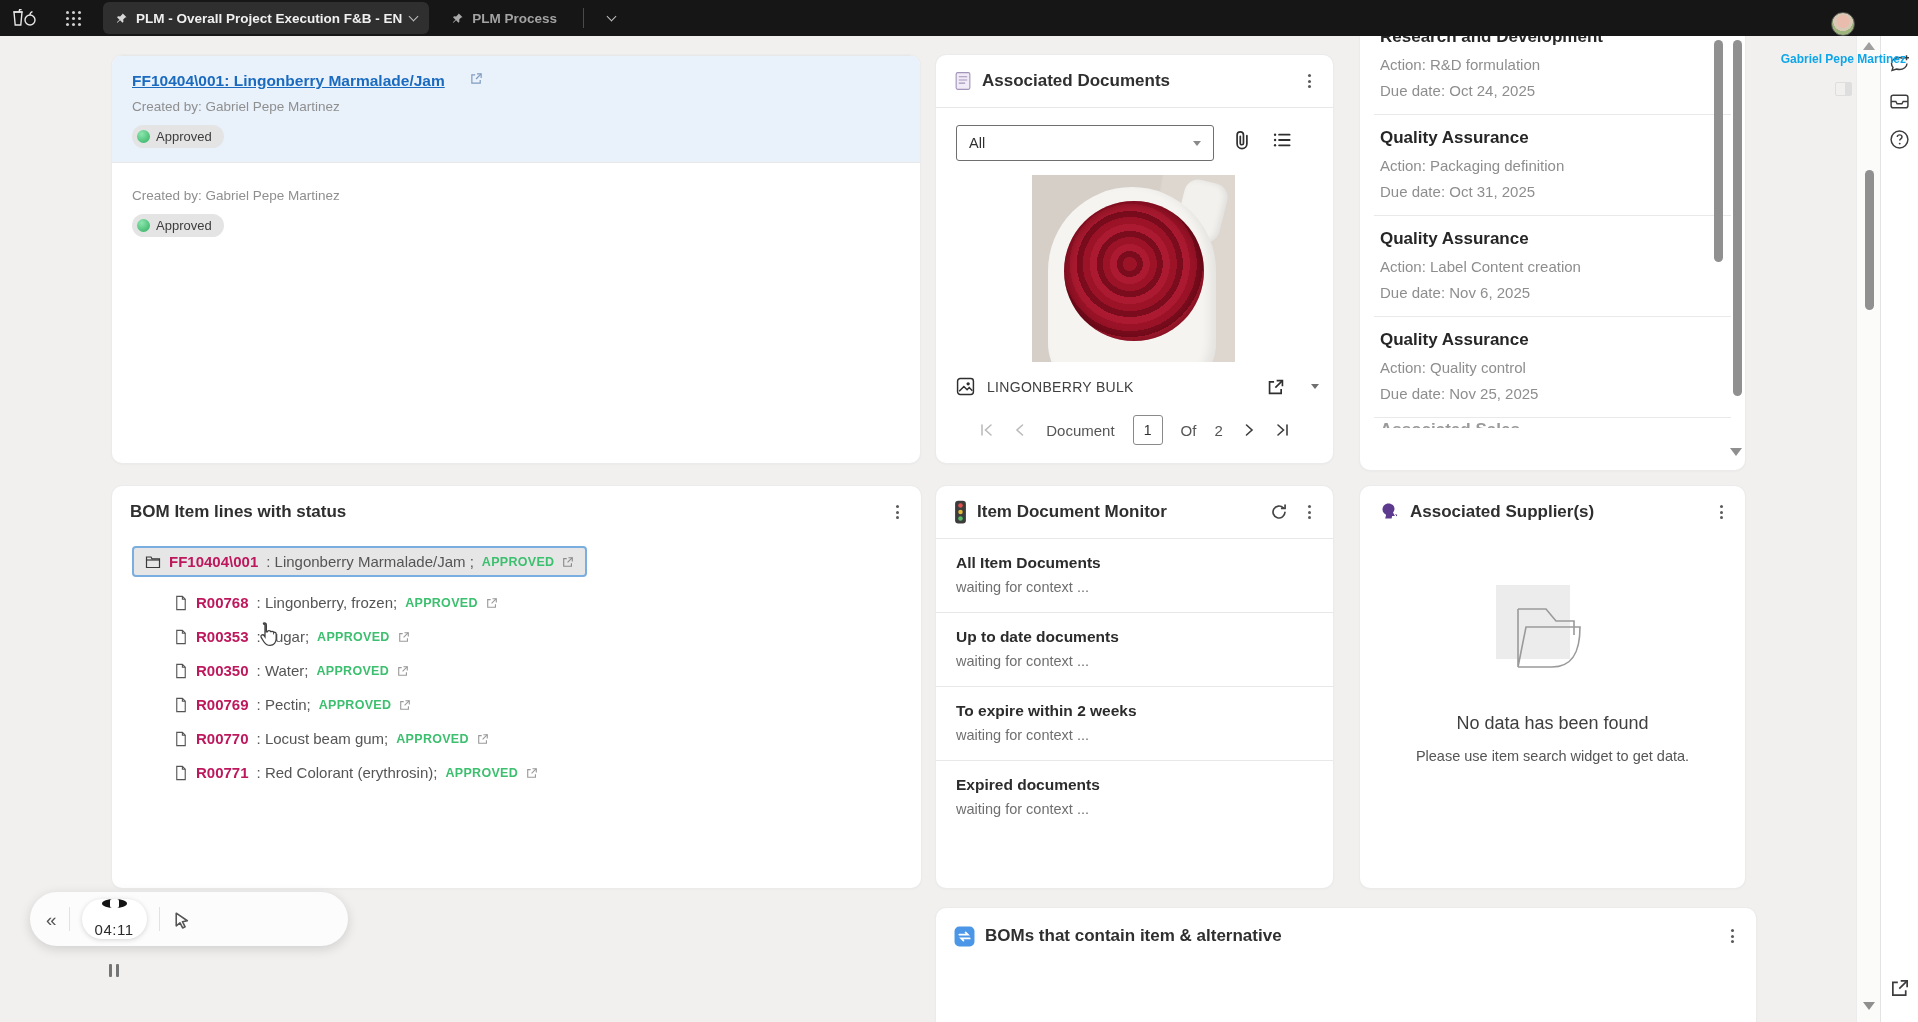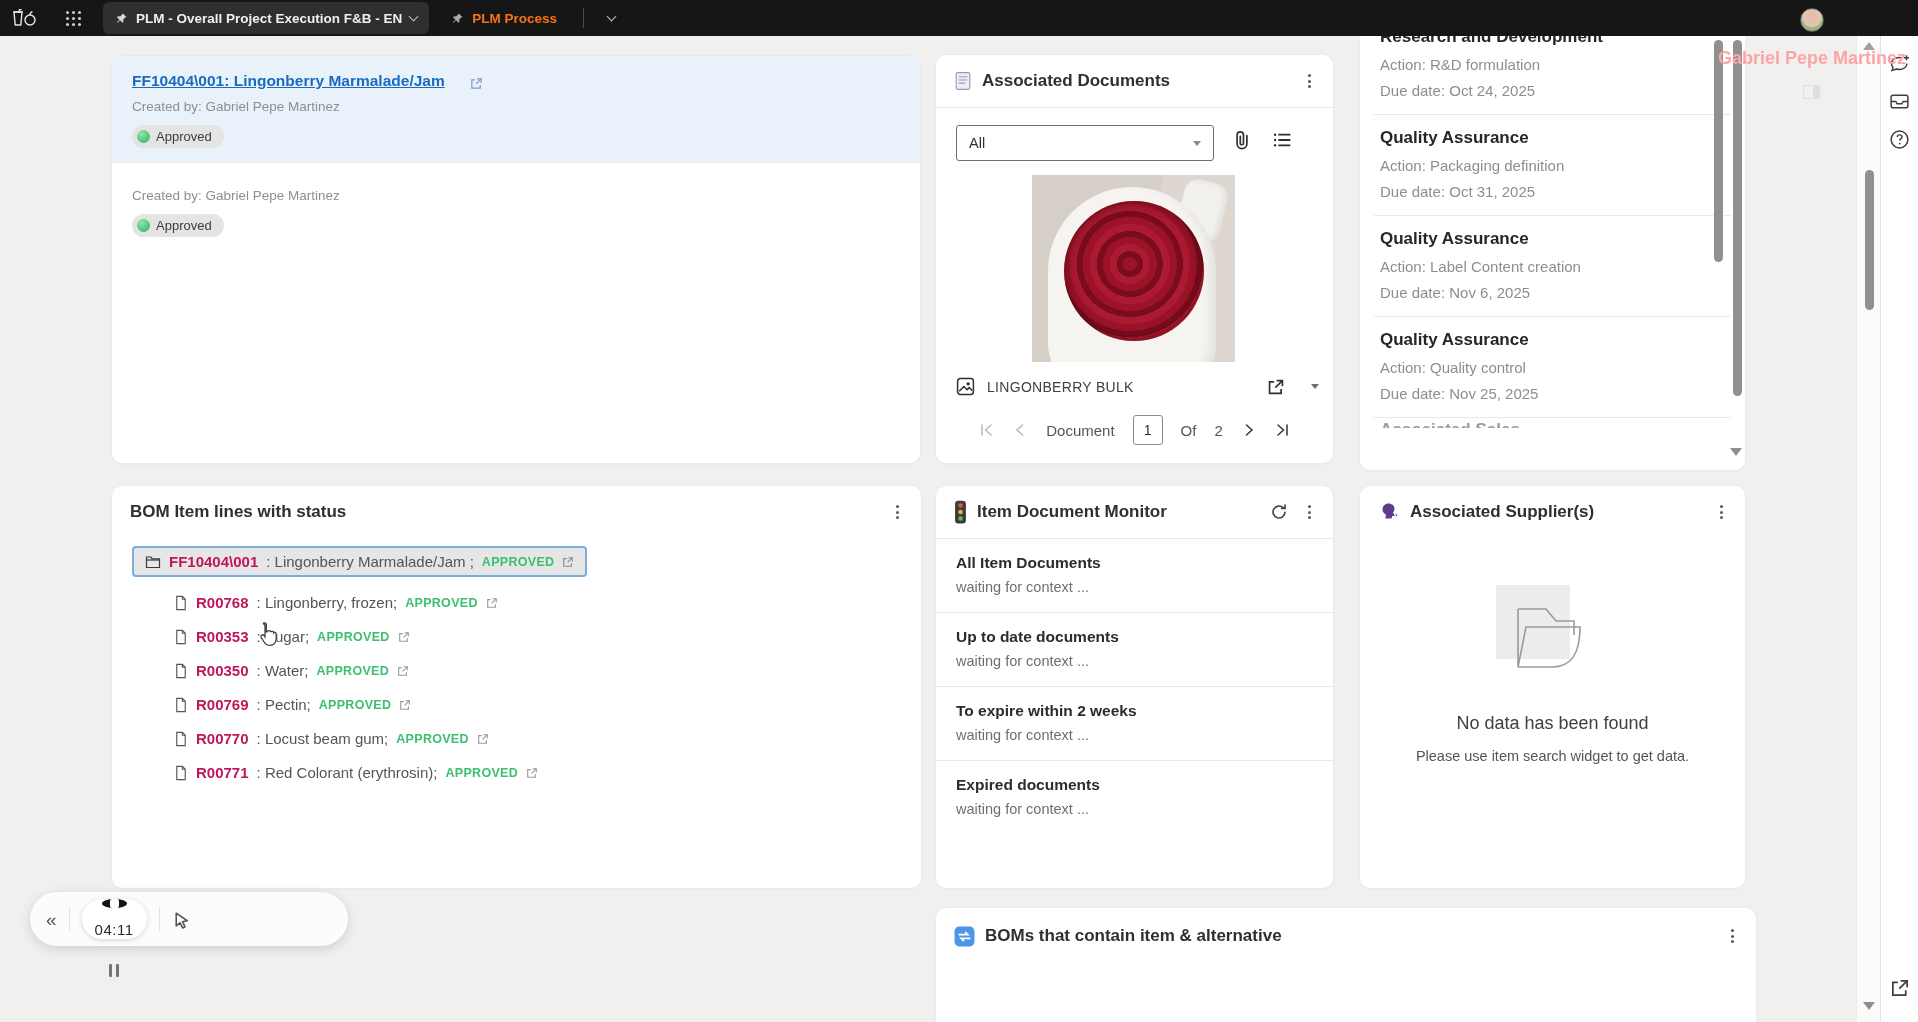--- a/index.html
+++ b/index.html
@@ -11,31 +11,31 @@
     display:flex;align-items:center;z-index:50;color:#ddd;}
   .fnb-logo{margin-left:10px;display:flex;align-items:center;}
   .grid-dots{margin-left:26px;width:15px;height:15px;position:relative;}
   .grid-dots i{position:absolute;width:3px;height:3px;border-radius:50%;background:#cfcfcf;
     box-shadow:6px 0 #cfcfcf,12px 0 #cfcfcf,0 6px #cfcfcf,6px 6px #cfcfcf,12px 6px #cfcfcf,
     0 12px #cfcfcf,6px 12px #cfcfcf,12px 12px #cfcfcf;}
   .tab-active{margin-left:22px;height:32px;background:#2f2f2f;border-radius:6px;
     display:flex;align-items:center;padding:0 12px;gap:8px;max-width:350px;}
   .tab-active .lbl{font-size:13.5px;font-weight:700;color:#f0f0f0;white-space:nowrap;}
   .tab-plain{margin-left:22px;display:flex;align-items:center;gap:8px;}
-  .tab-plain .lbl{font-size:13.5px;font-weight:700;color:#f97316;white-space:nowrap;}
+  .tab-plain .lbl{font-size:13.5px;font-weight:700;color:#a3a3a3;white-space:nowrap;}
   .chev{width:7px;height:7px;border-right:1.7px solid #bfbfbf;border-bottom:1.7px solid #bfbfbf;
     transform:rotate(45deg);margin-top:-3px;}
   .vdiv{width:1px;height:20px;background:#4a4a4a;margin-left:26px;}
   .topbar-right{margin-left:auto;display:flex;align-items:center;gap:16px;margin-right:12px;flex-direction:column;}
   .env-badge{background:#1a5dab;color:#fff;font-size:11.5px;font-weight:700;
     padding:4px 9px;border-radius:4px;letter-spacing:.5px;}
   .avatar{width:24px;height:24px;border-radius:50%;
     background:radial-gradient(circle at 50% 38%,#e9bcae 0 36%,#d8c9b4 37% 55%,#9fb57e 56%);
     border:1px solid #555;}
-  .user-name{font-size:18px;font-weight:700;color:#fca5a5;white-space:nowrap;}
+  .user-name{font-size:12px;font-weight:700;color:#0ea5e9;white-space:nowrap;}
   .panel-icon{width:17px;height:14px;border:1.6px solid #dedede;border-radius:2px;position:relative;}
   .panel-icon::after{content:"";position:absolute;right:0;top:0;width:6px;height:100%;background:#dedede;}
 
   
   .card{position:absolute;background:#fff;border-radius:10px;
     box-shadow:0 0 0 1px #ebebeb,0 1px 3px rgba(0,0,0,.05);}
   .card-head{height:52px;display:flex;align-items:center;padding:0 18px;gap:10px;}
   .card-title{font-size:17px;font-weight:700;color:#2f2f2f;white-space:nowrap;}
   .kebab{display:inline-flex;flex-direction:column;gap:2.5px;margin-left:auto;padding:4px;cursor:pointer;}
   .kebab i{width:3px;height:3px;border-radius:50%;background:#5a5a5a;}
@@ -216,21 +216,21 @@
 </div>
 
 <div class="thumb" style="left:1714px;top:40px;width:9px;height:222px;"></div>
 <div class="thumb" style="left:1733px;top:40px;width:9px;height:356px;"></div>
 <div class="arr-down" style="left:1730px;top:448px;"></div>
 
 <div class="card" style="left:112px;top:55px;width:808px;height:408px;overflow:hidden;">
   <div class="hdiv"></div>
 
   <div class="frm-row sel">
-    <span style="display:flex;align-items:flex-end;gap:25px">
+    <span style="display:flex;align-items:flex-start;gap:25px">
       <span class="frm-link">FF10404\001: Lingonberry Marmalade/Jam</span>
       <svg class="extlink" width="13" height="13" viewBox="0 0 14 14" fill="none" stroke="#7e9cc0" stroke-width="1.3">
         <path d="M5.5 3H2v9h9V8.5"></path>
           <path d="M7.5 2H12v4.5"></path>
           <path d="M12 2L6.5 7.5"></path>
       </svg>
     </span>
     <div class="created">Created by: Gabriel Pepe Martinez</div>
     <div class="badge">
       <span class="dot"></span>

